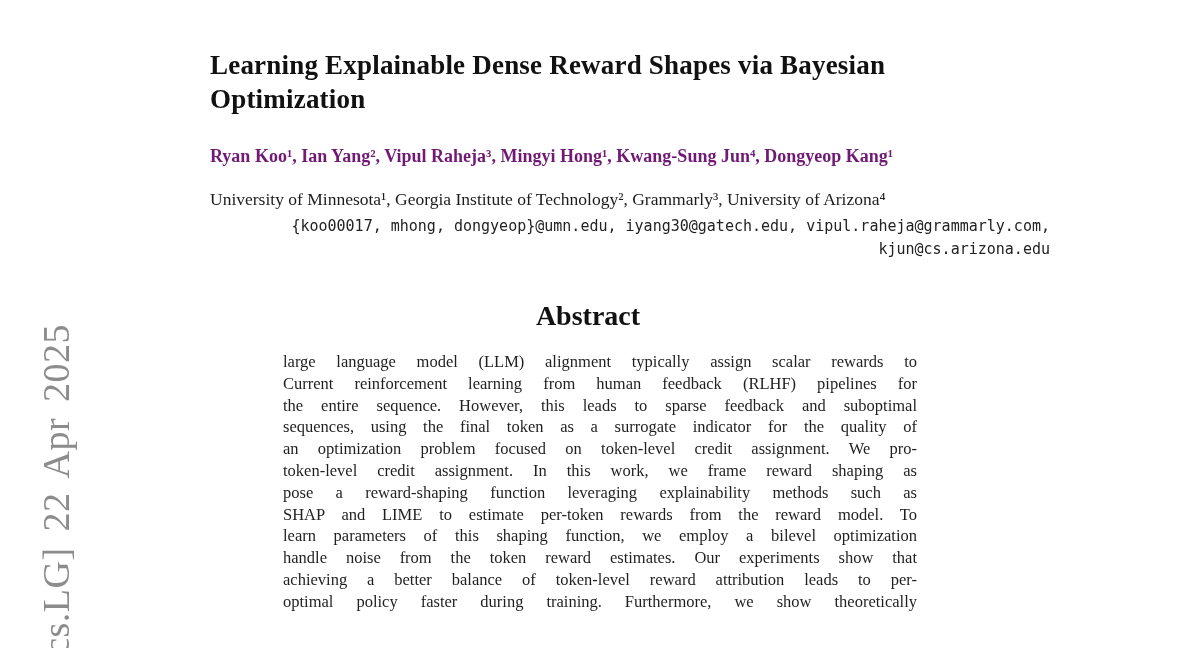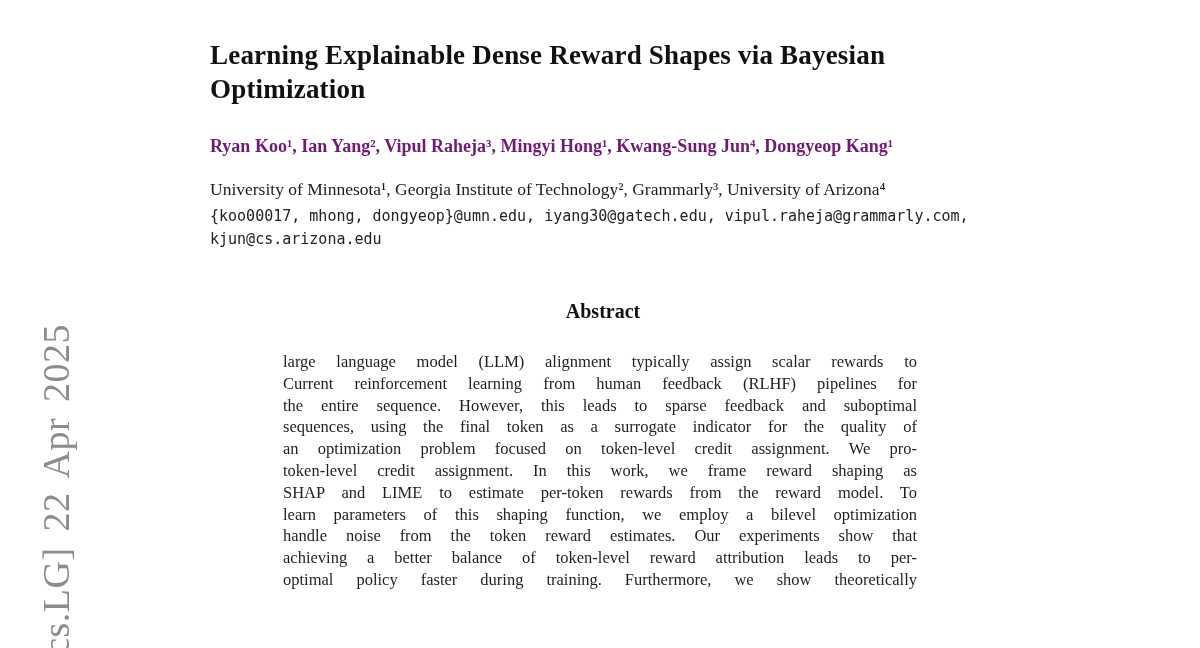--- a/index.html
+++ b/index.html
@@ -30,21 +30,21 @@
     letter-spacing: 0.5px;
     word-spacing: 6px;
     color: #8c8c8c;
     white-space: nowrap;
   }
 
   
   .header {
     position: absolute;
     left: 210px;
-    top: 38px;
+    top: 48px;
     width: 840px;
   }
   .title {
     font-size: 27px;
     font-weight: bold;
     line-height: 34px;
     letter-spacing: 0.2px;
     color: #111111;
   }
   .authors {
@@ -59,30 +59,31 @@
     line-height: 24px;
     color: #1c1c1c;
     margin-top: 19px;
   }
   .emails {
     margin-top: 4px;
     font-family: "DejaVu Sans Mono", monospace;
     font-size: 15px;
     line-height: 23px;
     color: #222222;
+    text-align: right;
   }
 
   
   .abstract-head {
     position: absolute;
-    left: 286px;
+    left: 271px;
     top: 300px;
     width: 634px;
     text-align: center;
-    font-size: 20px;
+    font-size: 28px;
     font-weight: bold;
     color: #111111;
   }
   .abstract-body {
     position: absolute;
     left: 283px;
     top: 351px;
     width: 634px;
     font-size: 16.5px;
     color: #1f1f1f;
@@ -118,20 +119,21 @@
 
   <div class="abstract-head">Abstract</div>
 
   <div class="abstract-body">
       <div class="abs-line">large language model (LLM) alignment typically assign scalar rewards to</div>
       <div class="abs-line">Current reinforcement learning from human feedback (RLHF) pipelines for</div>
       <div class="abs-line">the entire sequence. However, this leads to sparse feedback and suboptimal</div>
       <div class="abs-line">sequences, using the final token as a surrogate indicator for the quality of</div>
       <div class="abs-line">an optimization problem focused on token-level credit assignment. We pro-</div>
       <div class="abs-line">token-level credit assignment. In this work, we frame reward shaping as</div>
+      <div class="abs-line">pose a reward-shaping function leveraging explainability methods such as</div>
       <div class="abs-line">SHAP and LIME to estimate per-token rewards from the reward model. To</div>
       <div class="abs-line">learn parameters of this shaping function, we employ a bilevel optimization</div>
       <div class="abs-line">handle noise from the token reward estimates. Our experiments show that</div>
       <div class="abs-line">achieving a better balance of token-level reward attribution leads to per-</div>
       <div class="abs-line">optimal policy faster during training. Furthermore, we show theoretically</div>
     </div>
 
 </div>
 
 </body></html>

